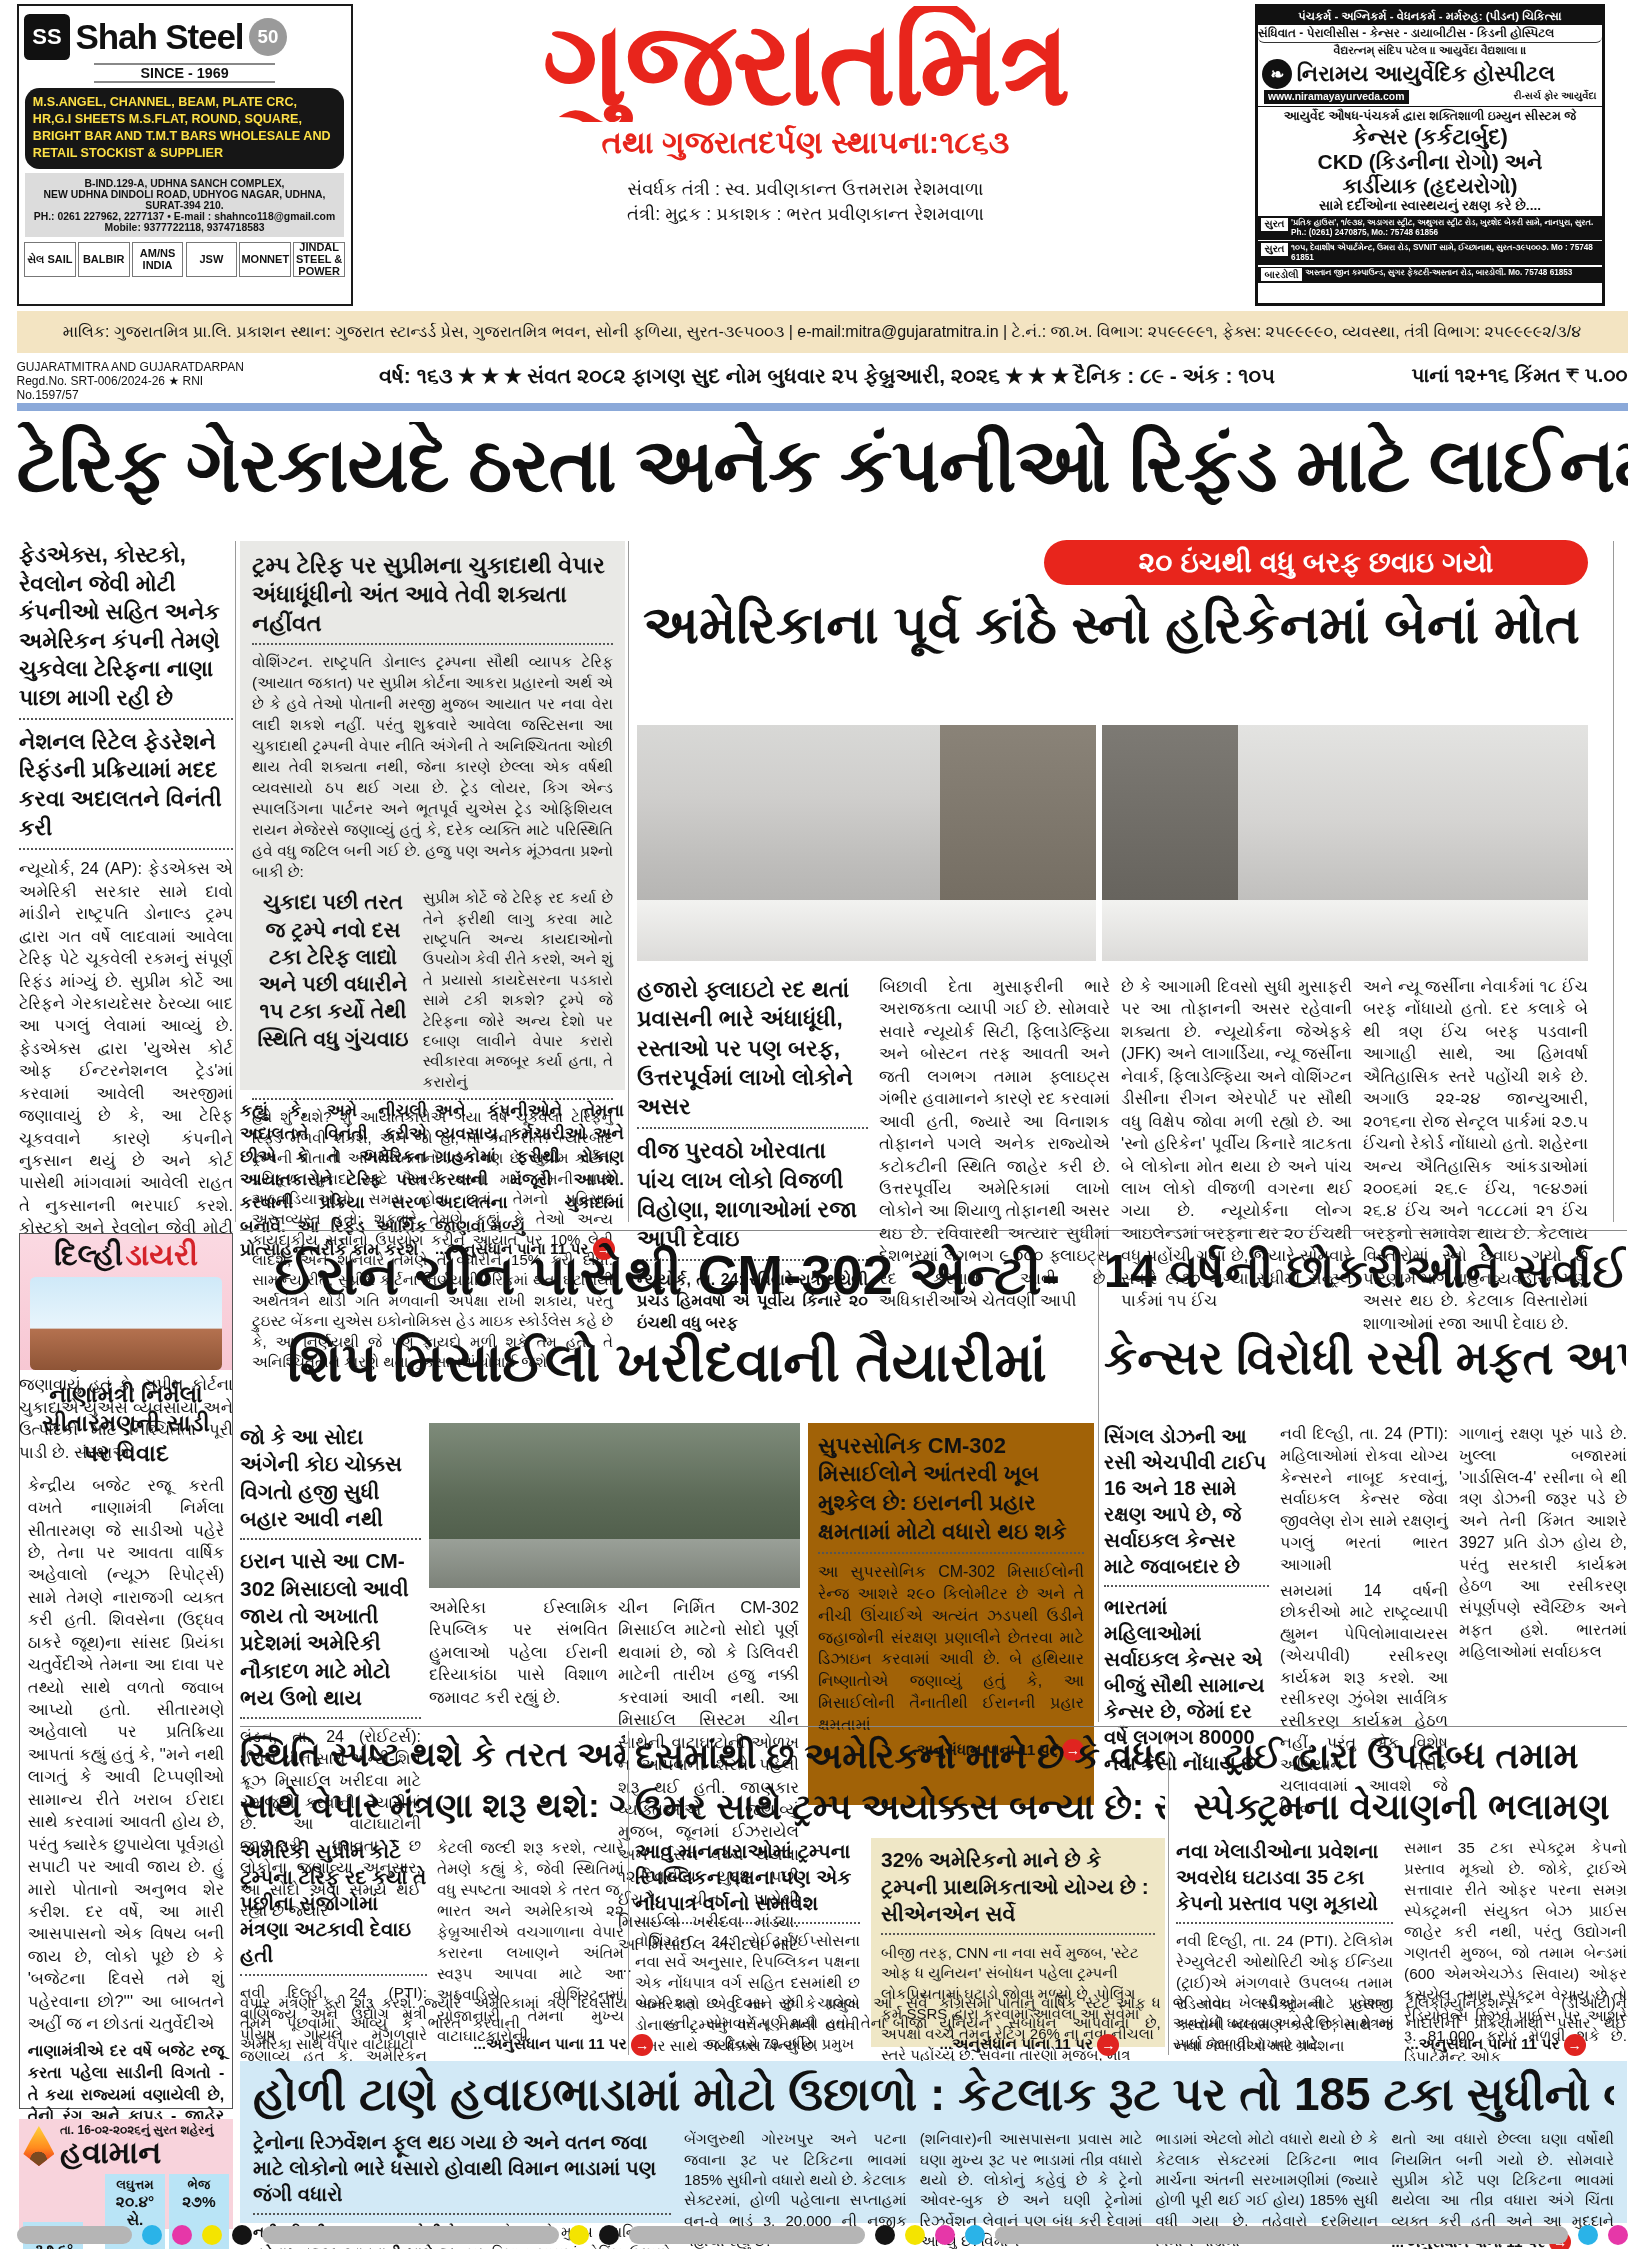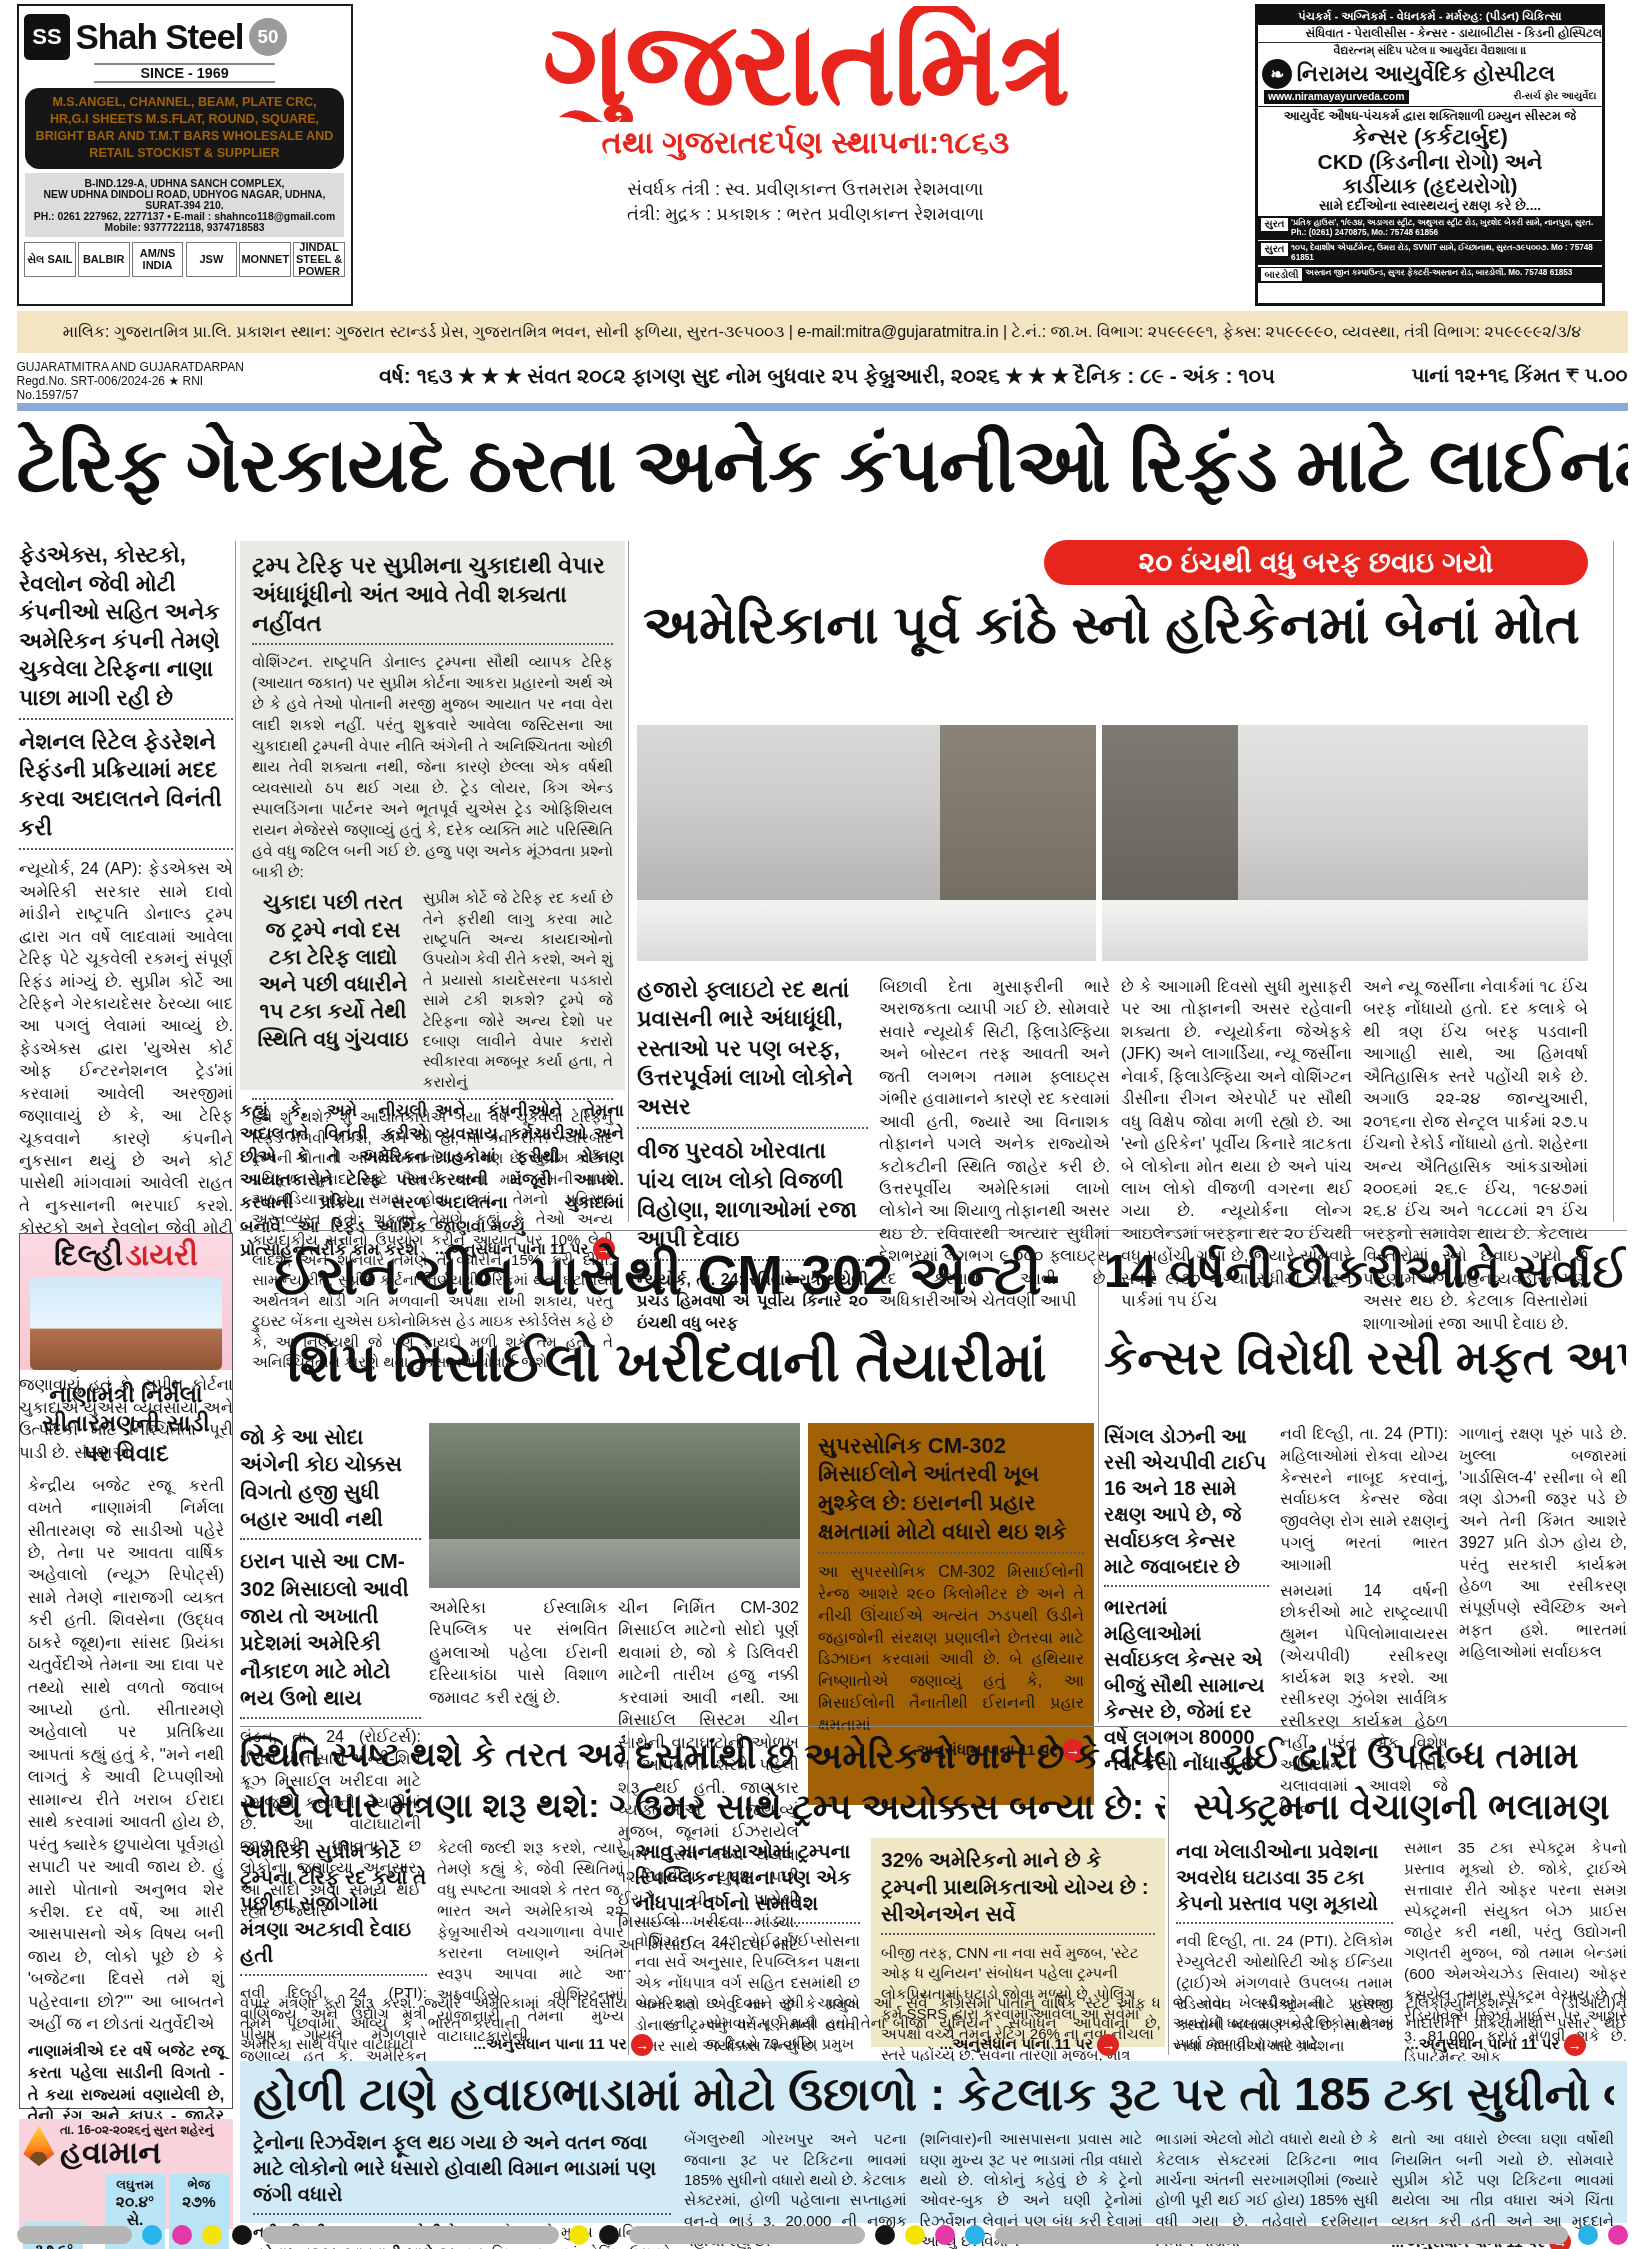--- a/index.html
+++ b/index.html
@@ -40,21 +40,21 @@
 
 <div class="sheet">
 
   <div class="abs" style="left:16.5px;top:4.4px;width:336px;height:302px;border:2.7px solid #1a1a1a;background:#fff;box-sizing:border-box;">
     <div style="display:flex;align-items:center;gap:5.5px;padding:7.7px 5.5px 0 5.5px;">
       <span style="width:46px;height:46px;background:#111;color:#fff;border-radius:5.5px;display:inline-flex;align-items:center;justify-content:center;font-weight:900;font-size:22px;">SS</span>
       <span style="font-size:35px;font-weight:900;letter-spacing:-1.1px;">Shah Steel</span>
       <span style="width:38px;height:38px;border-radius:50%;background:#9a9a9a;color:#fff;display:inline-flex;align-items:center;justify-content:center;font-weight:900;font-size:18.7px;">50</span>
     </div>
     <div class="ctr" style="font-size:14.3px;font-weight:bold;border-top:2.2px solid #888;border-bottom:2.2px solid #888;width:181px;margin:3.3px auto;">SINCE - 1969</div>
-    <div style="background:#161616;color:#a16207;border-radius:14.3px;margin:4.4px 6.6px;padding:6.6px 7.7px;font-size:12.6px;font-weight:bold;text-align:center;line-height:1.35;">M.S.ANGEL, CHANNEL, BEAM, PLATE  CRC, HR,G.I SHEETS M.S.FLAT, ROUND, SQUARE, BRIGHT BAR AND T.M.T BARS WHOLESALE AND  RETAIL STOCKIST &amp; SUPPLIER</div>
+    <div style="background:#161616;color:#fde047;border-radius:14.3px;margin:4.4px 6.6px;padding:6.6px 7.7px;font-size:12.6px;font-weight:bold;line-height:1.35;">M.S.ANGEL, CHANNEL, BEAM, PLATE  CRC, HR,G.I SHEETS M.S.FLAT, ROUND, SQUARE, BRIGHT BAR AND T.M.T BARS WHOLESALE AND  RETAIL STOCKIST &amp; SUPPLIER</div>
     <div style="background:#dcdcdc;margin:0 6.6px;padding:4.4px 5.5px;text-align:center;font-weight:bold;">
       <div style="font-size:10.4px;">B-IND.129-A, UDHNA SANCH COMPLEX,</div>
       <div style="font-size:10.4px;">NEW UDHNA DINDOLI ROAD, UDHYOG NAGAR, UDHNA, SURAT-394 210.</div>
       <div style="font-size:10.4px;">PH.: 0261 227962, 2277137 • E-mail : shahnco118@gmail.com</div>
       <div style="font-size:10.4px;">Mobile: 9377722118, 9374718583</div>
     </div>
     <div style="display:flex;gap:2.2px;margin:4.4px 5.5px;height:35px;">
       <div class="brandbox" style="flex:1;">સેલ SAIL</div>
       <div class="brandbox" style="flex:1;">BALBIR</div>
       <div class="brandbox" style="flex:1;">AM/NS INDIA</div>
@@ -66,21 +66,21 @@
 
   <div class="abs ctr" style="left:363px;top:5.5px;width:885px;height:299px;">
     <div class="nw" style="font-size:116px;line-height:1.0;font-weight:900;color:#e8251c;letter-spacing:-2.2px;">ગુજરાતમિત્ર</div>
     <div class="nw" style="font-size:31px;font-weight:900;color:#e8251c;margin-top:3.3px;">તથા ગુજરાતદર્પણ સ્થાપના:૧૮૬૩</div>
     <div style="font-size:18px;margin-top:18.7px;">સંવર્ધક તંત્રી : સ્વ. પ્રવીણકાન્ત ઉત્તમરામ રેશમવાળા</div>
     <div style="font-size:18px;margin-top:3.3px;">તંત્રી: મુદ્રક : પ્રકાશક : ભરત પ્રવીણકાન્ત રેશમવાળા</div>
   </div>
 
   <div class="abs" style="left:1255px;top:4.4px;width:350px;height:302px;border:3.8px solid #111;box-sizing:border-box;background:#fff;font-weight:bold;">
     <div style="background:#111;color:#fff;font-size:11.5px;text-align:center;padding:2.2px 1.1px;">પંચકર્મ - અગ્નિકર્મ - વેધનકર્મ - મર્મરુહ: (પીડન) ચિકિત્સા</div>
-    <div style="font-size:12px;text-align:right;border-bottom:1.1px solid #333;padding:1.6px 0;">સંધિવાત - પેરાલીસીસ - કેન્સર - ડાયાબીટીસ - કિડની હોસ્પિટલ</div>
+    <div style="font-size:12px;text-align:left;border-bottom:1.1px solid #333;padding:1.6px 0;border-radius:6px;">સંધિવાત - પેરાલીસીસ - કેન્સર - ડાયાબીટીસ - કિડની હોસ્પિટલ</div>
     <div style="font-size:11px;text-align:center;padding:1.1px 0;">વૈદ્યરત્નમ્ સંદિપ પટેલ ॥ આયુર્વેદા વૈદ્યશાલા ॥</div>
     <div style="display:flex;align-items:center;gap:4.4px;padding:1.1px 4.4px;">
       <span style="width:30px;height:30px;border-radius:50%;background:#111;color:#fff;display:inline-flex;align-items:center;justify-content:center;font-size:16.5px;">❧</span>
       <span style="font-size:22px;">નિરામય આયુર્વેદિક હોસ્પીટલ</span>
     </div>
     <div style="display:flex;justify-content:space-between;padding:0 5.5px;">
       <span style="background:#111;color:#fff;font-size:10.4px;padding:1.1px 4.4px;">www.niramayayurveda.com</span>
       <span style="font-size:10px;">રી-સર્ચ ફોર આયુર્વેદા</span>
     </div>
     <div style="font-size:12.6px;text-align:center;border-top:1.6px solid #111;margin-top:2.2px;padding:2.2px 2.2px 0 2.2px;">આયુર્વેદ ઔષધ-પંચકર્મ દ્વારા શક્તિશાળી ઇમ્યુન સીસ્ટમ જે</div>

